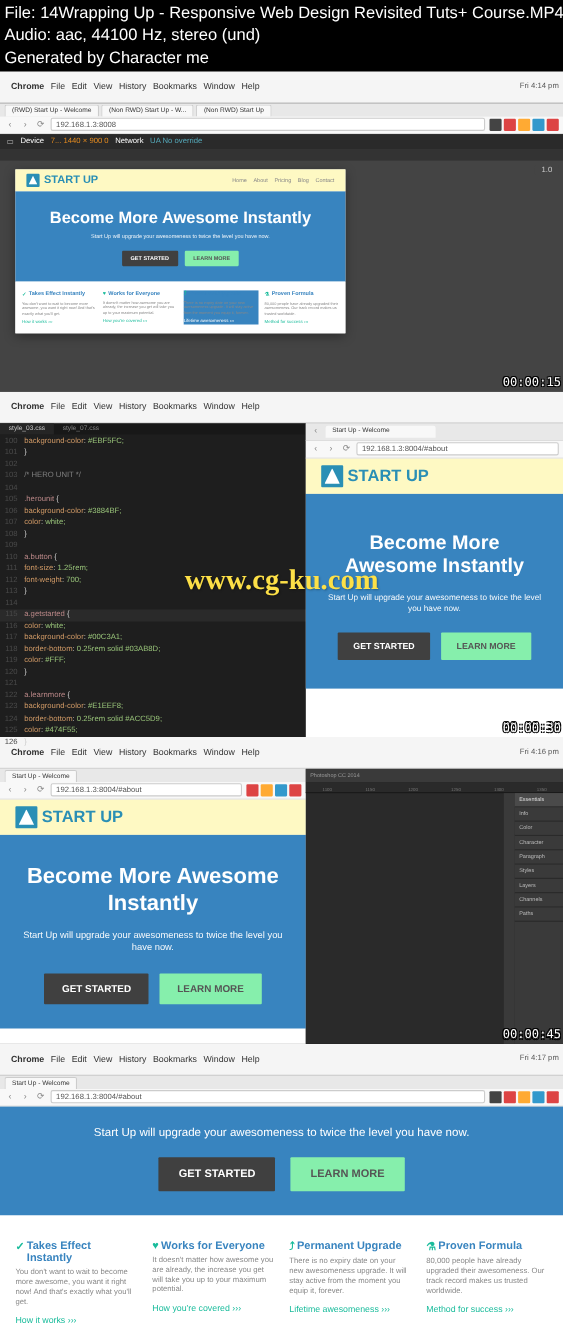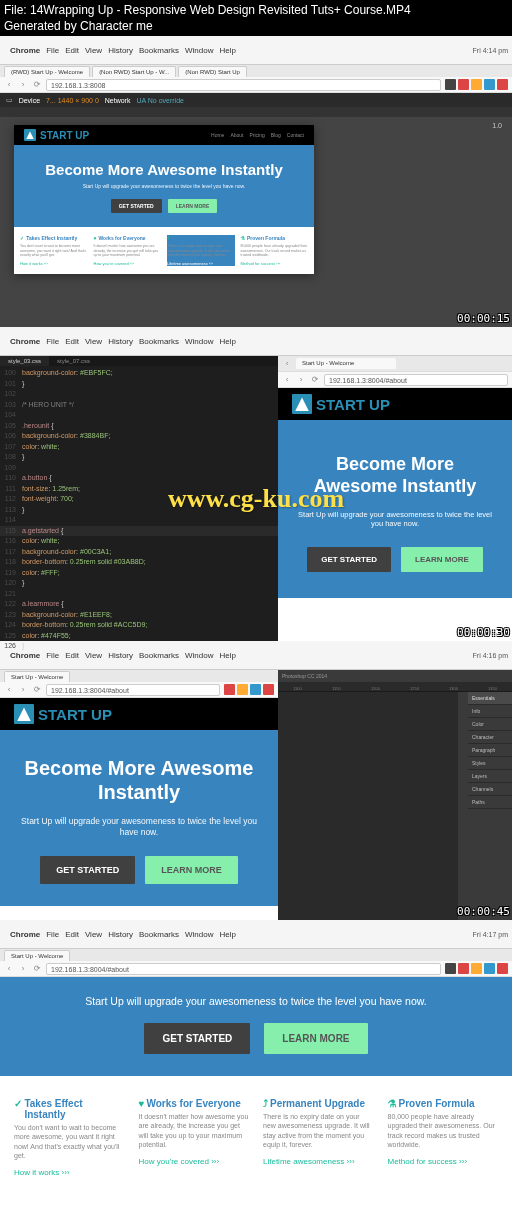--- a/index.html
+++ b/index.html
@@ -1,18 +1,18 @@
 <!DOCTYPE html>
 <html><head>
 <meta charset="utf-8">
 <style>
 * { margin: 0; padding: 0; box-sizing: border-box; font-family: -apple-system, Helvetica, Arial, sans-serif; }
 body { background: #000; width: 512px; font-size: 9px; color: #333; }
 
-.fileinfo { background: #000; color: #fff; padding: 2px 4px; font-size: 12px; line-height: 1.35; }
+.fileinfo { background: #000; color: #fff; padding: 2px 4px; font-size: 15px; line-height: 1.35; }
 .fileinfo div { white-space: nowrap; }
 
 
 .menubar { background: #f5f5f5; height: 13px; display: flex; align-items: center; padding: 14px 4px; font-size: 8px; gap: 6px; border-bottom: 1px solid #ccc; }
 .menubar .apple { font-size: 9px; }
 .menubar .mtime { margin-left: auto; font-size: 7px; color: #555; }
 
 
 .bchrome { background: #e8e8e8; }
 .btabs { display: flex; height: 12px; align-items: flex-end; gap: 2px; padding: 0 4px; }
@@ -29,21 +29,21 @@
 
 .panel1 { position: relative; height: 234px; background: #444; }
 .devtools { background: #2a2a2a; color: #bbb; height: 14px; font-size: 7px; display: flex; align-items: center; gap: 6px; padding: 0 6px; }
 .devtools .sel { color: #fff; }
 .devtools .orange { color: #e58b1f; }
 .devtools .blue { color: #5ab; }
 .ruler { background: #333; height: 10px; position: relative; }
 .zoom { position: absolute; right: 4px; top: 28px; background: #444; color: #ccc; font-size: 7px; padding: 1px 6px; border-radius: 2px; }
 
 .site-sm { position: absolute; left: 14px; top: 32px; width: 300px; background: #fff; box-shadow: 0 2px 10px rgba(0,0,0,.4); }
-.site-hdr { display: flex; align-items: center; height: 20px; padding: 0 10px; background: #000000; }
+.site-hdr { display: flex; align-items: center; height: 20px; padding: 0 10px; background: #fef9c3; }
 .site-logo { display: flex; align-items: center; gap: 4px; font-weight: 700; font-size: 10px; color: #2a8fb5; }
 .site-logo .sq { width: 12px; height: 12px; background: #2a8fb5; display: inline-block; border-radius: 1px; position: relative; }
 .site-logo .sq:after { content: ""; position: absolute; left: 2px; top: 2px; width: 8px; height: 8px; background: #fff; clip-path: polygon(50% 0, 100% 100%, 0 100%); }
 .site-nav { margin-left: auto; display: flex; gap: 6px; font-size: 5px; color: #888; }
 .hero-sm { background: #3884bf; color: #fff; text-align: center; padding: 16px 10px 14px; }
 .hero-sm h1 { font-size: 15px; font-weight: 700; }
 .hero-sm p { font-size: 5px; margin-top: 5px; opacity: .9; }
 .hero-sm .btns { display: flex; justify-content: center; gap: 6px; margin-top: 10px; }
 .btn { font-size: 5px; padding: 4px 8px; font-weight: 700; border-radius: 1px; }
 .btn.g { background: #404040; color: #fff; }
@@ -110,20 +110,21 @@
 .features-l .feat .ft { font-size: 10px; }
 .features-l .feat .fd { font-size: 7px; }
 .features-l .feat .fl { font-size: 8px; margin-top: 8px; }
 .statusbar { position: absolute; left: 0; bottom: 0; background: #eee; font-size: 6px; color: #555; padding: 1px 4px; }
 </style>
 </head>
 <body>
 
 <div class="fileinfo">
   <div>File: 14Wrapping Up - Responsive Web Design Revisited Tuts+ Course.MP4</div>
+  <div>Audio: aac, 44100 Hz, stereo (und)</div>
   <div>Generated by Character me</div>
 </div>
 
 <div class="menubar">
   <span class="apple"></span>
   <b>Chrome</b>
   <span>File</span>
   <span>Edit</span>
   <span>View</span>
   <span>History</span>

